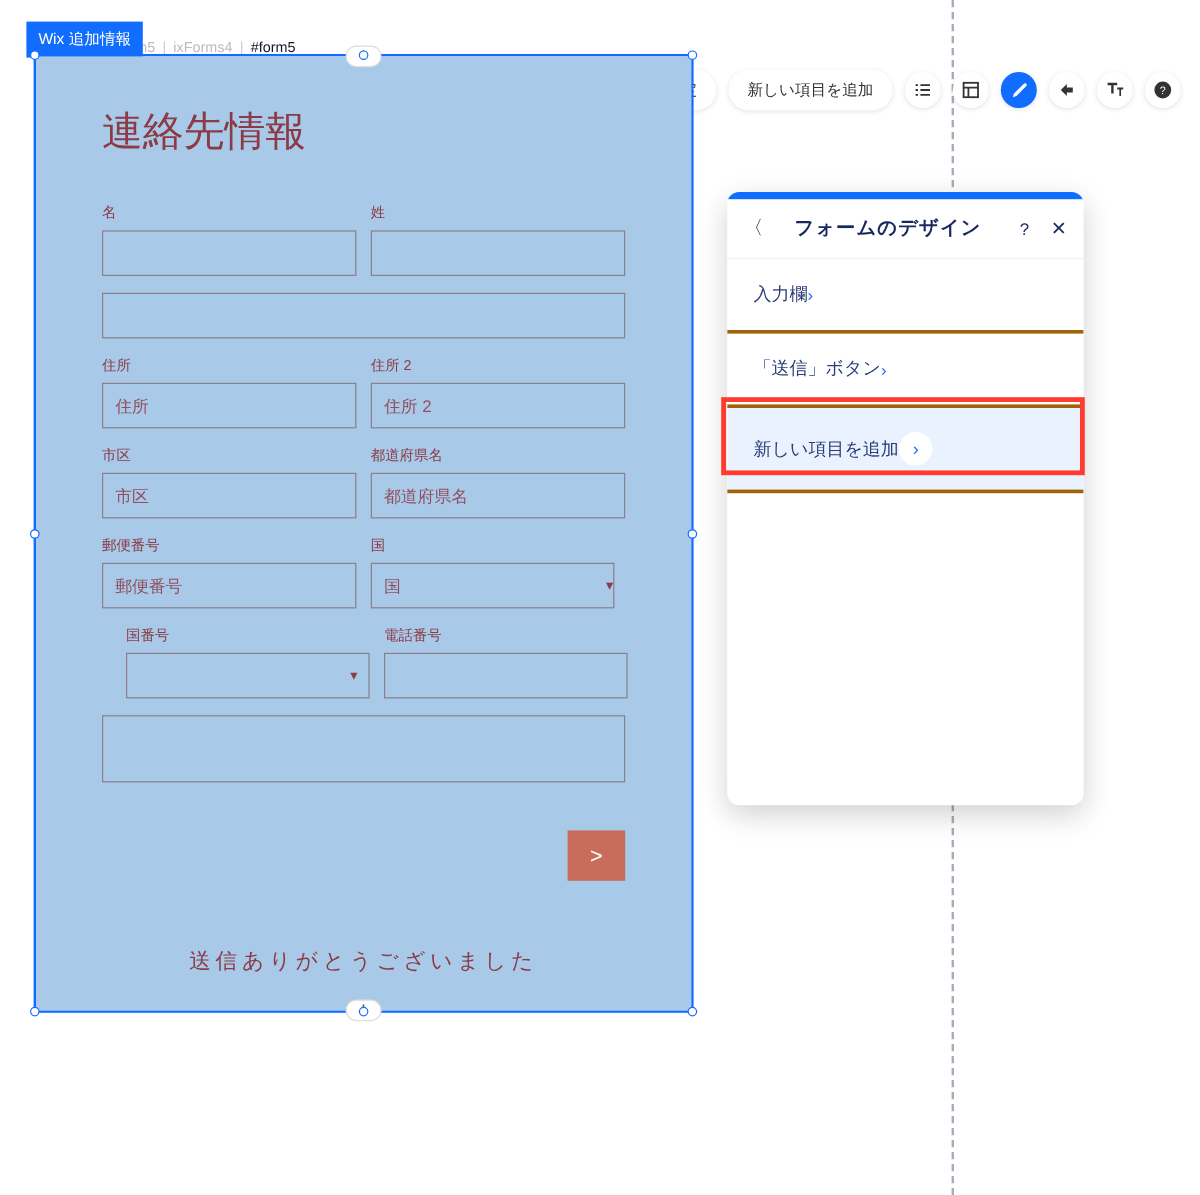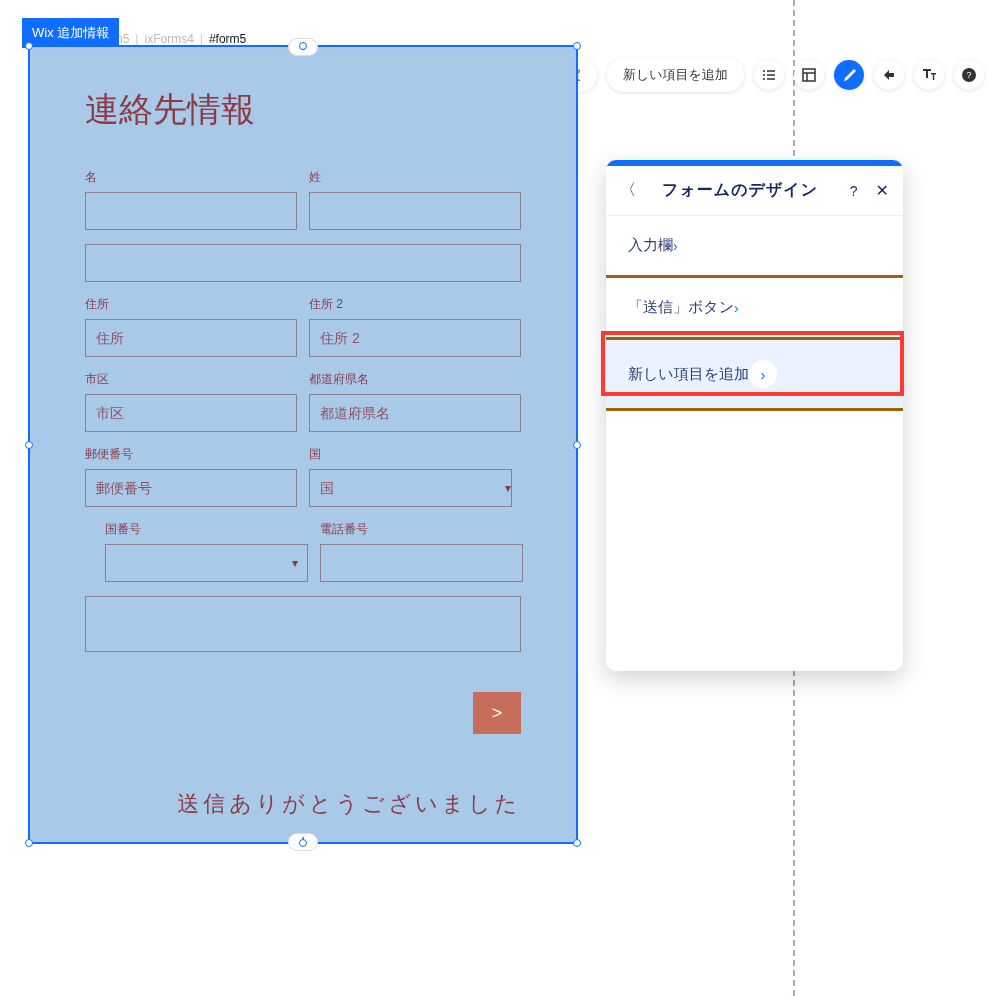--- a/index.html
+++ b/index.html
@@ -31,21 +31,21 @@
   .fcol { flex:1; display:flex; flex-direction:column; }
   .flabel { font-size:12px; color:#8c3a45; margin-bottom:6px; }
   .finput { height:38px; border:1px solid #8c7f8a; background:transparent; padding:0 10px; font-size:14px; color:#8c3a45; }
   .finput::placeholder { color:#8c3a45; opacity:.85; }
   .ftall { height:56px; resize:none; }
   .fselect { position:relative; }
   .fselect .chev { position:absolute; right:10px; top:50%; transform:translateY(-50%); color:#8c3a45; font-size:12px; pointer-events:none; }
   .codeCol { flex:0 0 100px;margin-left:20px; }
 
   .submit-btn { width:48px; height:42px; background:#c86d5b; color:#fff; display:flex; align-items:center; justify-content:center; font-size:18px; margin-left:auto; margin-top:40px; }
-  .thanks { text-align:right; color:#8c3a45; font-size:22px; letter-spacing:4px; margin-top:55px; }
+  .thanks { text-align:center; color:#8c3a45; font-size:18px; letter-spacing:4px; margin-top:55px; }
 
   
   .toolbar { position:absolute; top:58px; left:486px; display:flex; align-items:center; gap:10px; }
   .pill { background:#fff; border-radius:20px; padding:8px 16px; font-size:13px; color:#333; box-shadow:0 1px 4px rgba(0,0,0,.12); white-space:nowrap; }
   .tbicon { width:30px; height:30px; border-radius:50%; display:flex; align-items:center; justify-content:center; background:#fff; color:#333; box-shadow:0 1px 4px rgba(0,0,0,.12); }
   .tbicon.active { background:#116dff; color:#fff; }
   .tbicon svg { width:16px; height:16px; }
 
   
   .panel { position:absolute; top:160px; left:606px; width:297px; background:#fff; border-radius:10px; box-shadow:0 8px 24px rgba(0,0,0,.18); overflow:hidden; padding-bottom:260px; }

